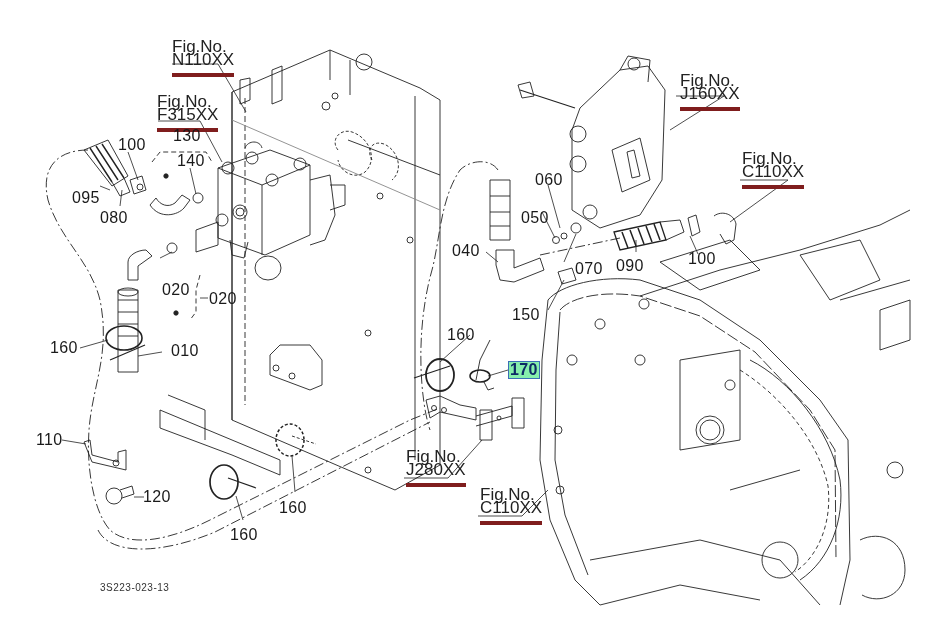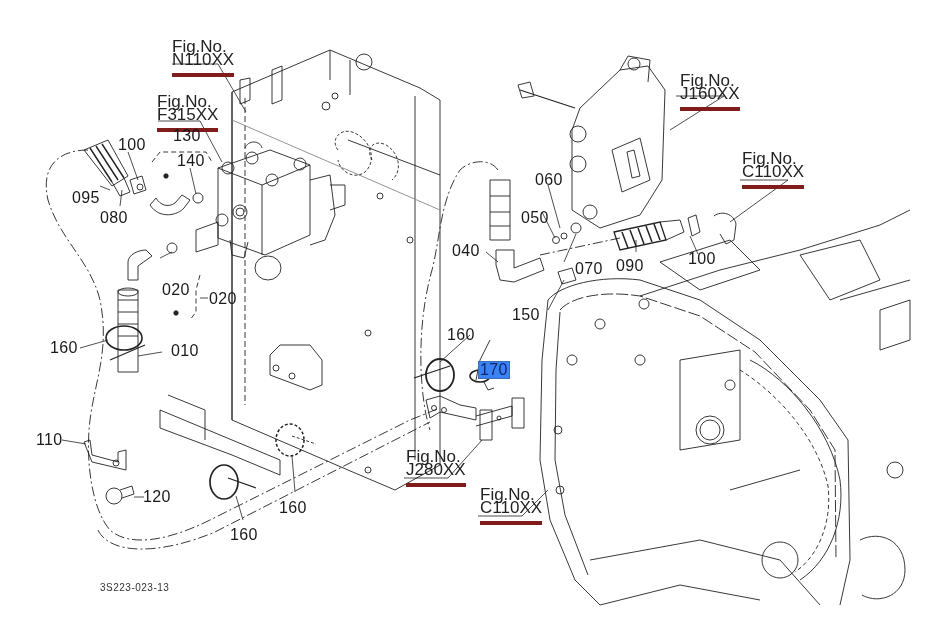--- a/index.html
+++ b/index.html
@@ -265,15 +265,15 @@
 <span class="lbl" style="left:230px;top:527px;">160</span>
 <span class="lbl" style="left:279px;top:500px;">160</span>
 <span class="lbl" style="left:535px;top:172px;">060</span>
 <span class="lbl" style="left:521px;top:210px;">050</span>
 <span class="lbl" style="left:452px;top:243px;">040</span>
 <span class="lbl" style="left:575px;top:261px;">070</span>
 <span class="lbl" style="left:616px;top:258px;">090</span>
 <span class="lbl" style="left:688px;top:251px;">100</span>
 <span class="lbl" style="left:512px;top:307px;">150</span>
 <span class="lbl" style="left:447px;top:327px;">160</span>
-<span class="lbl hl" style="left: 479px; top: 362px; background: #3b82f6;">170</span>
+<span class="lbl hl" style="left: 509px; top: 362px; background: #86efac; font-weight: bold;">170</span>
 
 <span class="footer-code" style="left:100px;top:582px;">3S223-023-13</span>
 
 </body></html>

